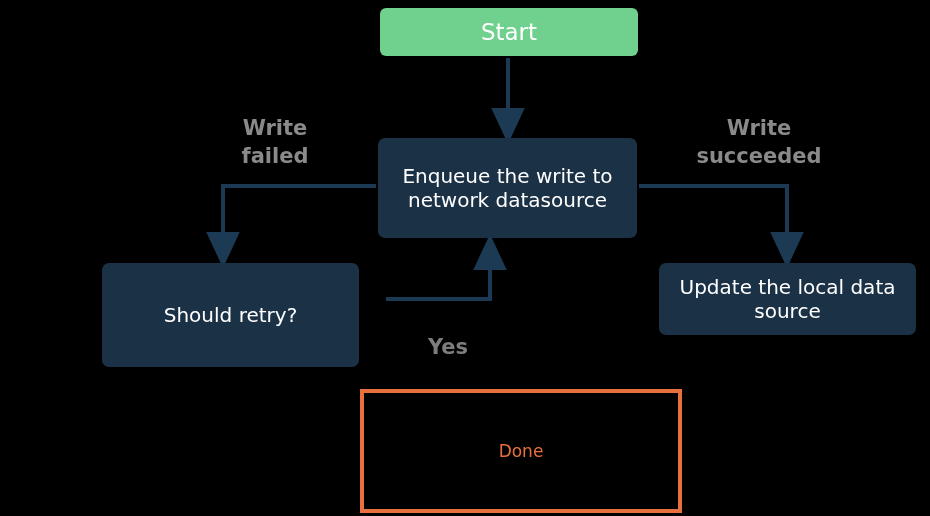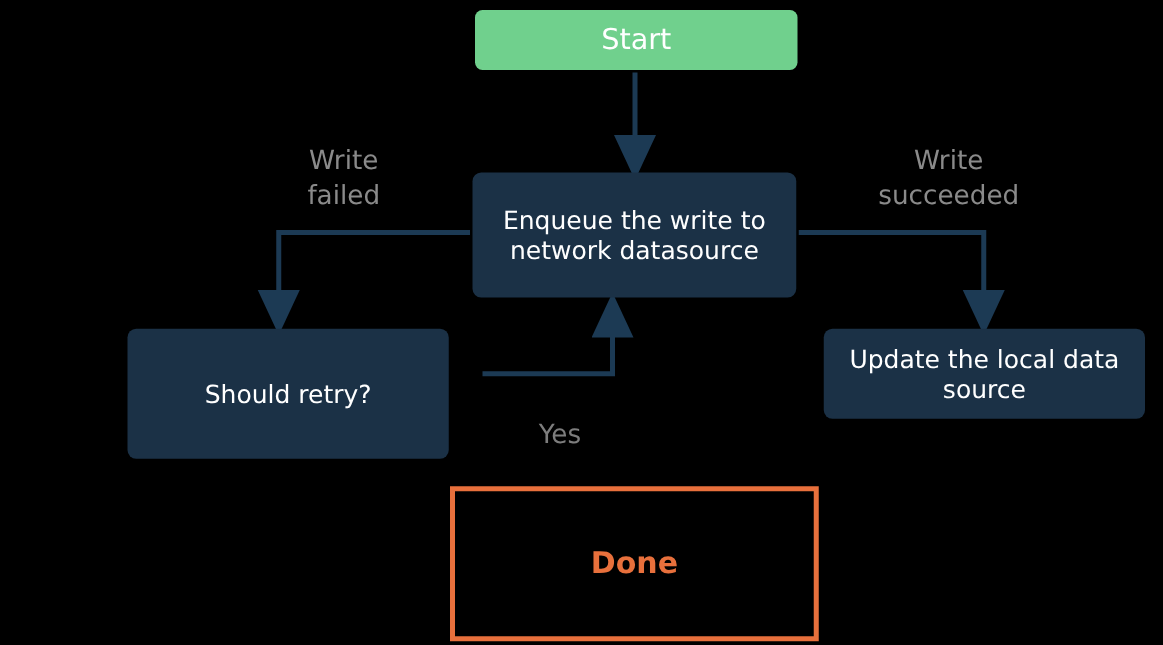--- a/index.html
+++ b/index.html
@@ -55,32 +55,32 @@
     left: 659px; top: 263px;
     width: 257px; height: 72px;
     background: #1b3146;
     border-radius: 7px;
     color: #ffffff;
     font-size: 20px;
     padding: 0 16px;
   }
   .node-done {
     left: 360px; top: 389px;
-    width: 295px; height: 124px;
+    width: 322px; height: 124px;
     background: transparent;
     border: 4px solid #e8703c;
     color: #e8703c;
-    font-size: 24px;
-    font-weight: 700;
+    font-size: 17px;
+    font-weight: 400;
   }
   .edge-label {
     position: absolute;
     color: #8a8a8a;
     font-size: 21px;
-    font-weight: 400;
+    font-weight: 700;
     text-align: center;
     line-height: 1.34;
     white-space: pre-line;
   }
   .label-write-failed { left: 185px; top: 114px; width: 180px; }
   .label-write-succeeded { left: 664px; top: 114px; width: 190px; }
   .label-yes { left: 388px; top: 333px; width: 120px; color: #7d7d7d; }
   .label-no { left: 62px; top: 441px; width: 120px; color: #575757; }
   svg.edges {
     position: absolute;

